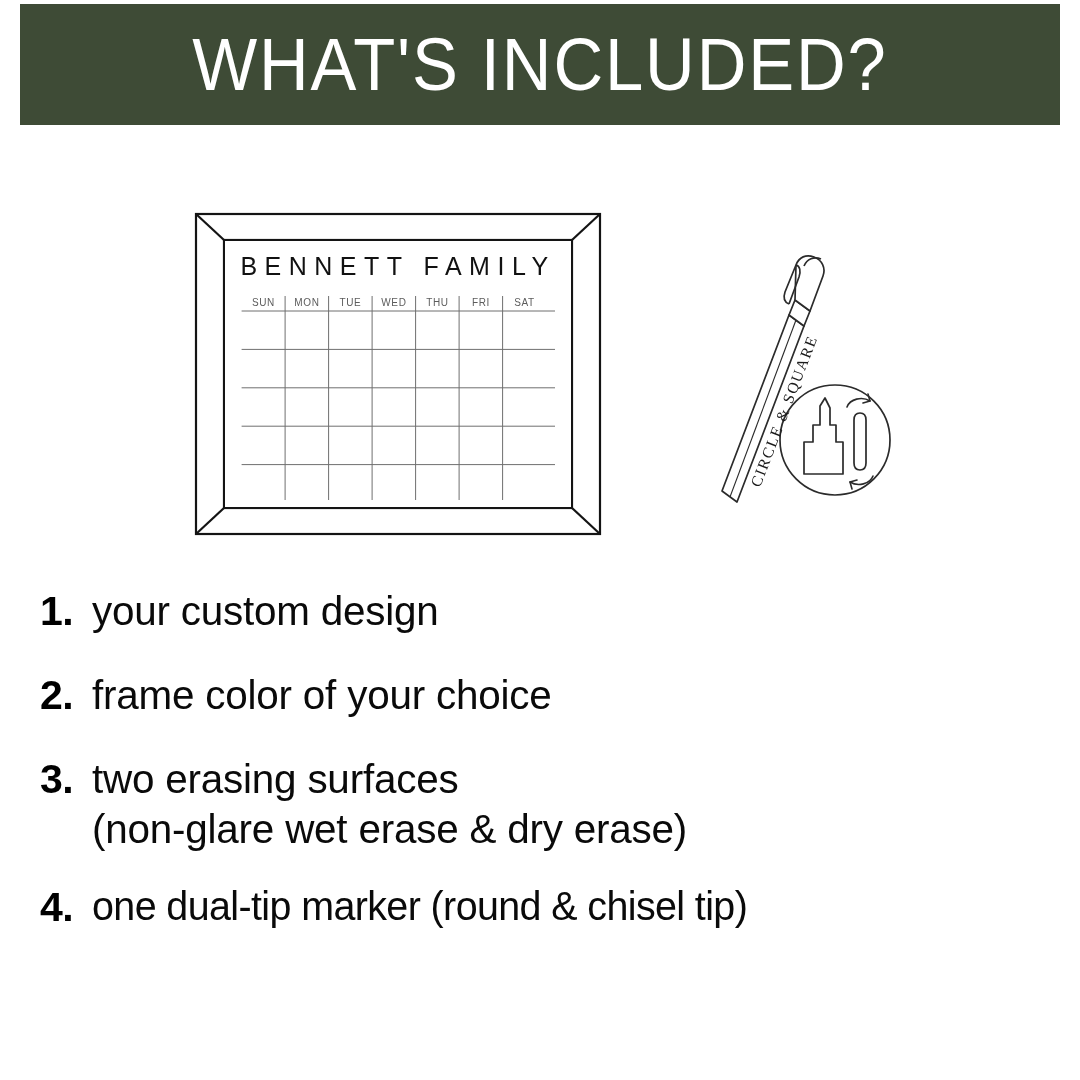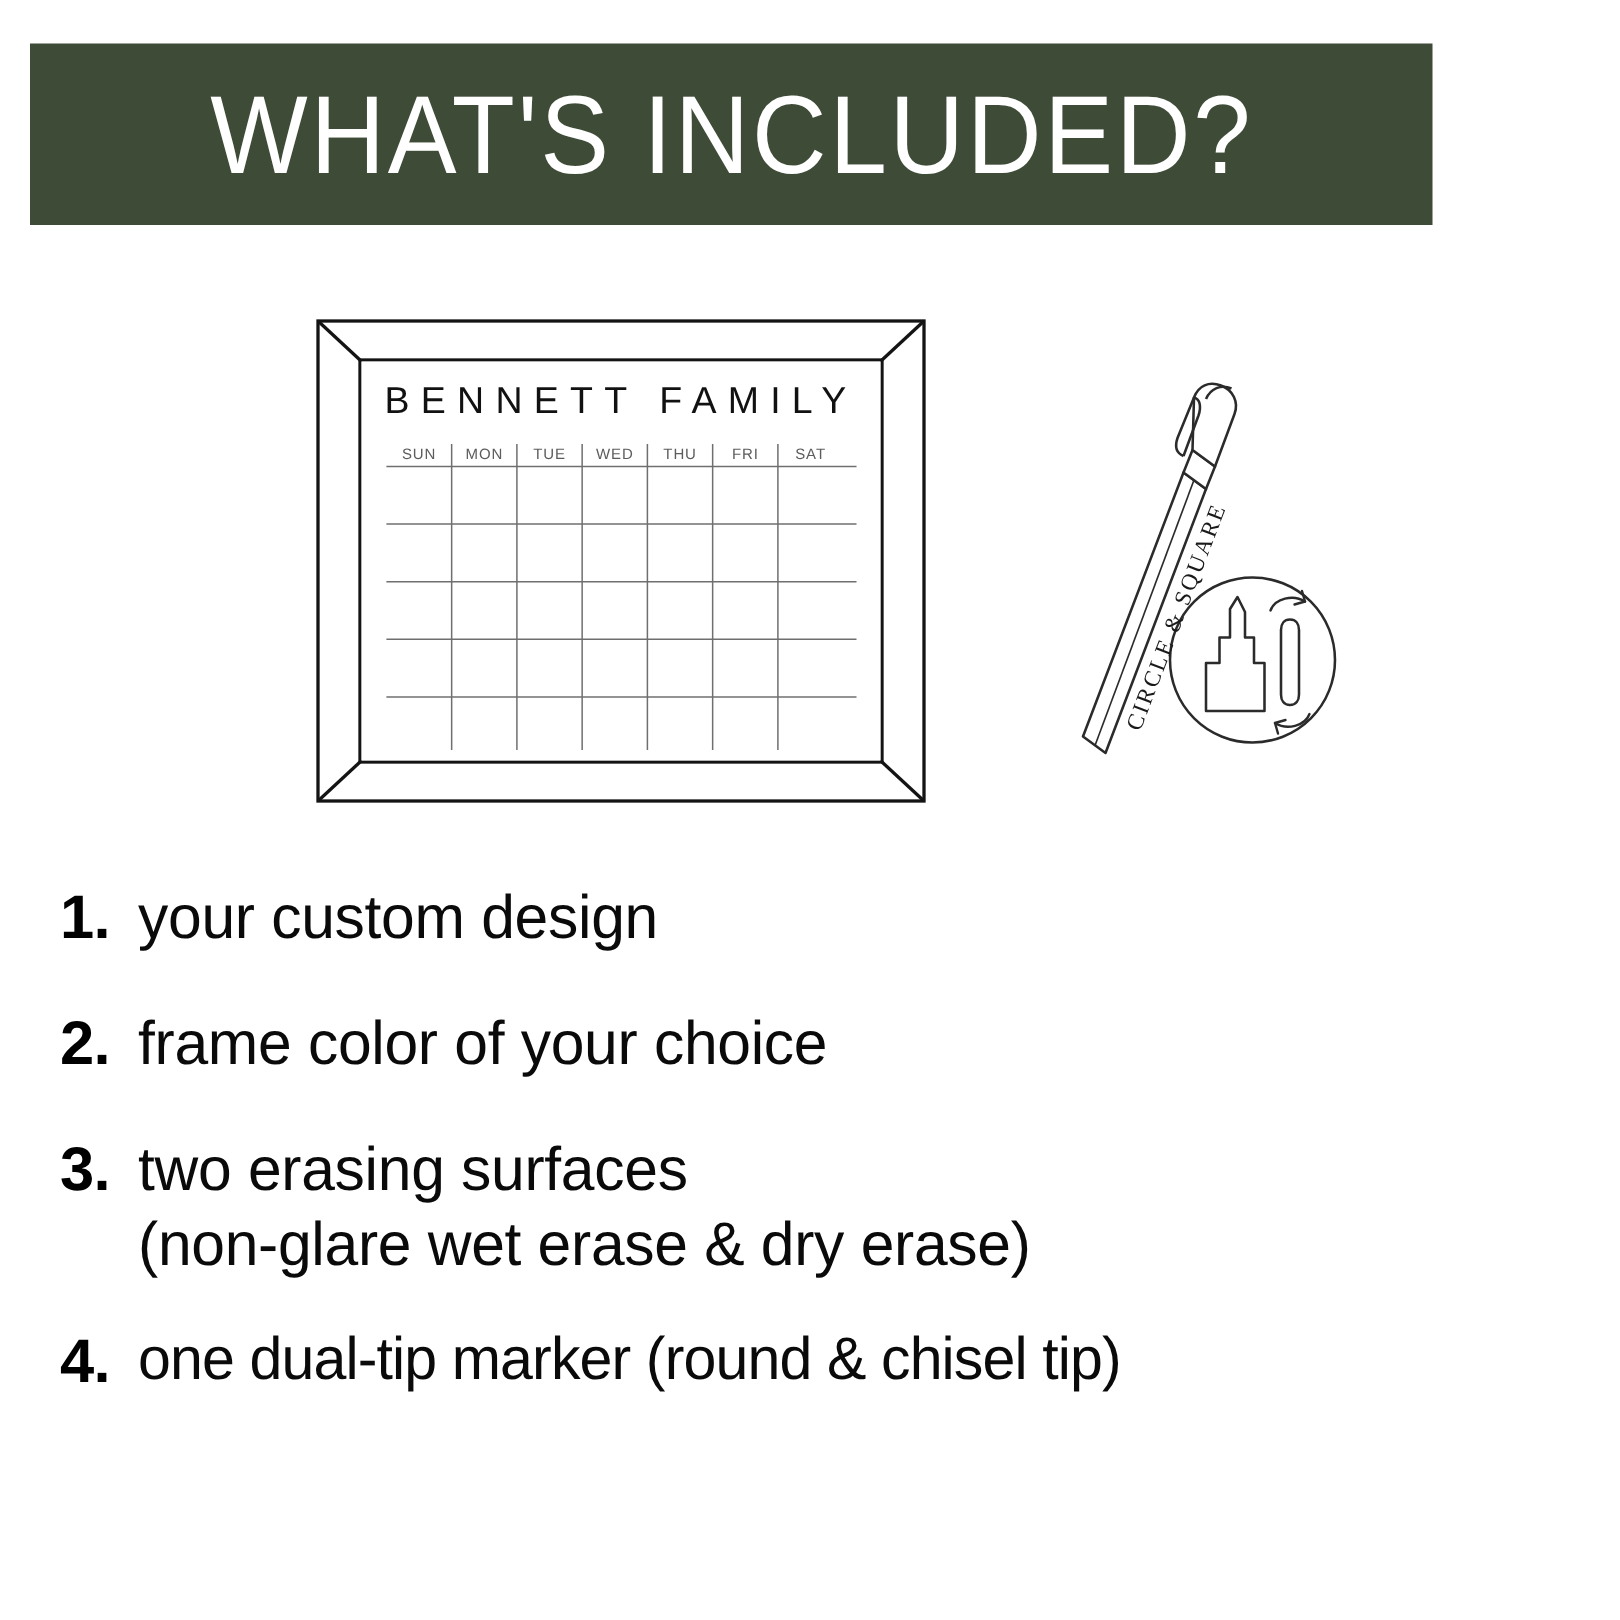--- a/index.html
+++ b/index.html
@@ -12,22 +12,22 @@
     height: 1080px;
     position: relative;
     font-family: "Liberation Sans", sans-serif;
     overflow: hidden;
   }
 
   
   #header-band {
     position: absolute;
     left: 20px;
-    top: 29px;
-    width: 935px;
+    top: 4px;
+    width: 1040px;
     height: 121px;
     background: #3E4B36;
     display: flex;
     align-items: center;
     justify-content: center;
   }
   #header-title {
     color: #ffffff;
     font-size: 74px;
     font-weight: 400;
@@ -43,21 +43,21 @@
     position: absolute;
     left: 0;
     top: 160px;
     width: 1080px;
     height: 420px;
   }
 
   
   #calendar-board {
     position: absolute;
-    left: 210px;
+    left: 194px;
     top: 52px;
     width: 464px;
     height: 324px;
   }
   #calendar-board svg { display: block; }
 
   .cal-title {
     font-family: "Liberation Sans", sans-serif;
     font-size: 25px;
     letter-spacing: 7.5px;

